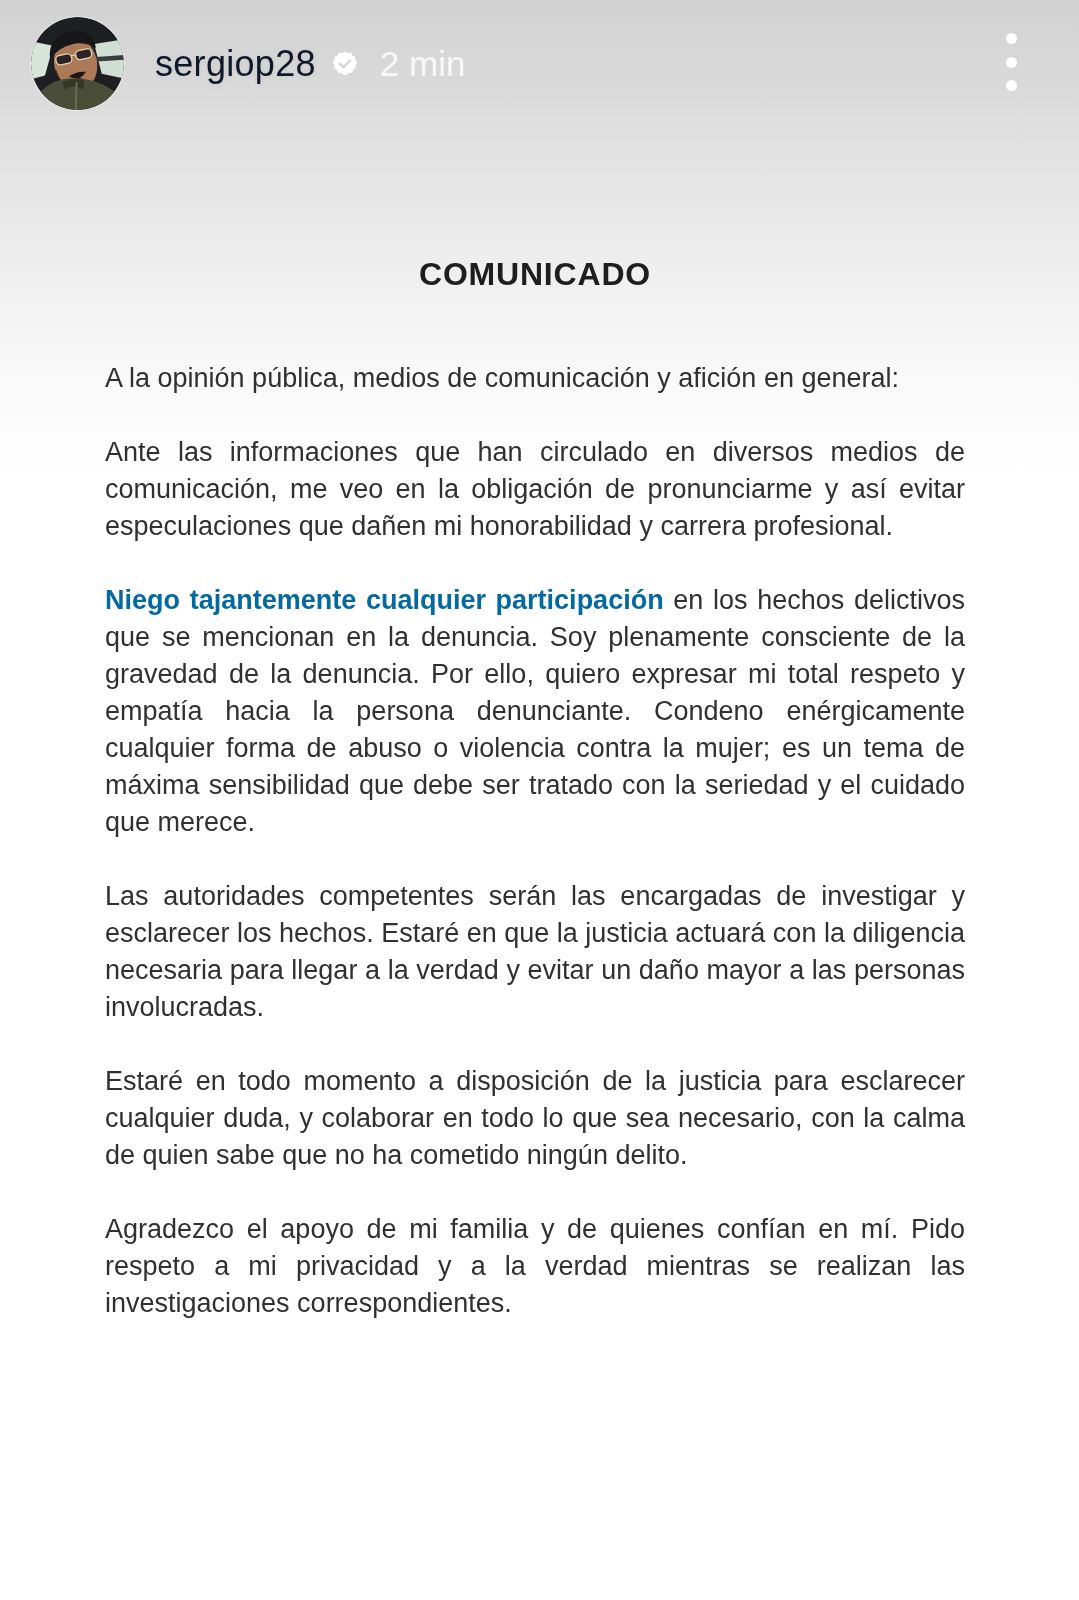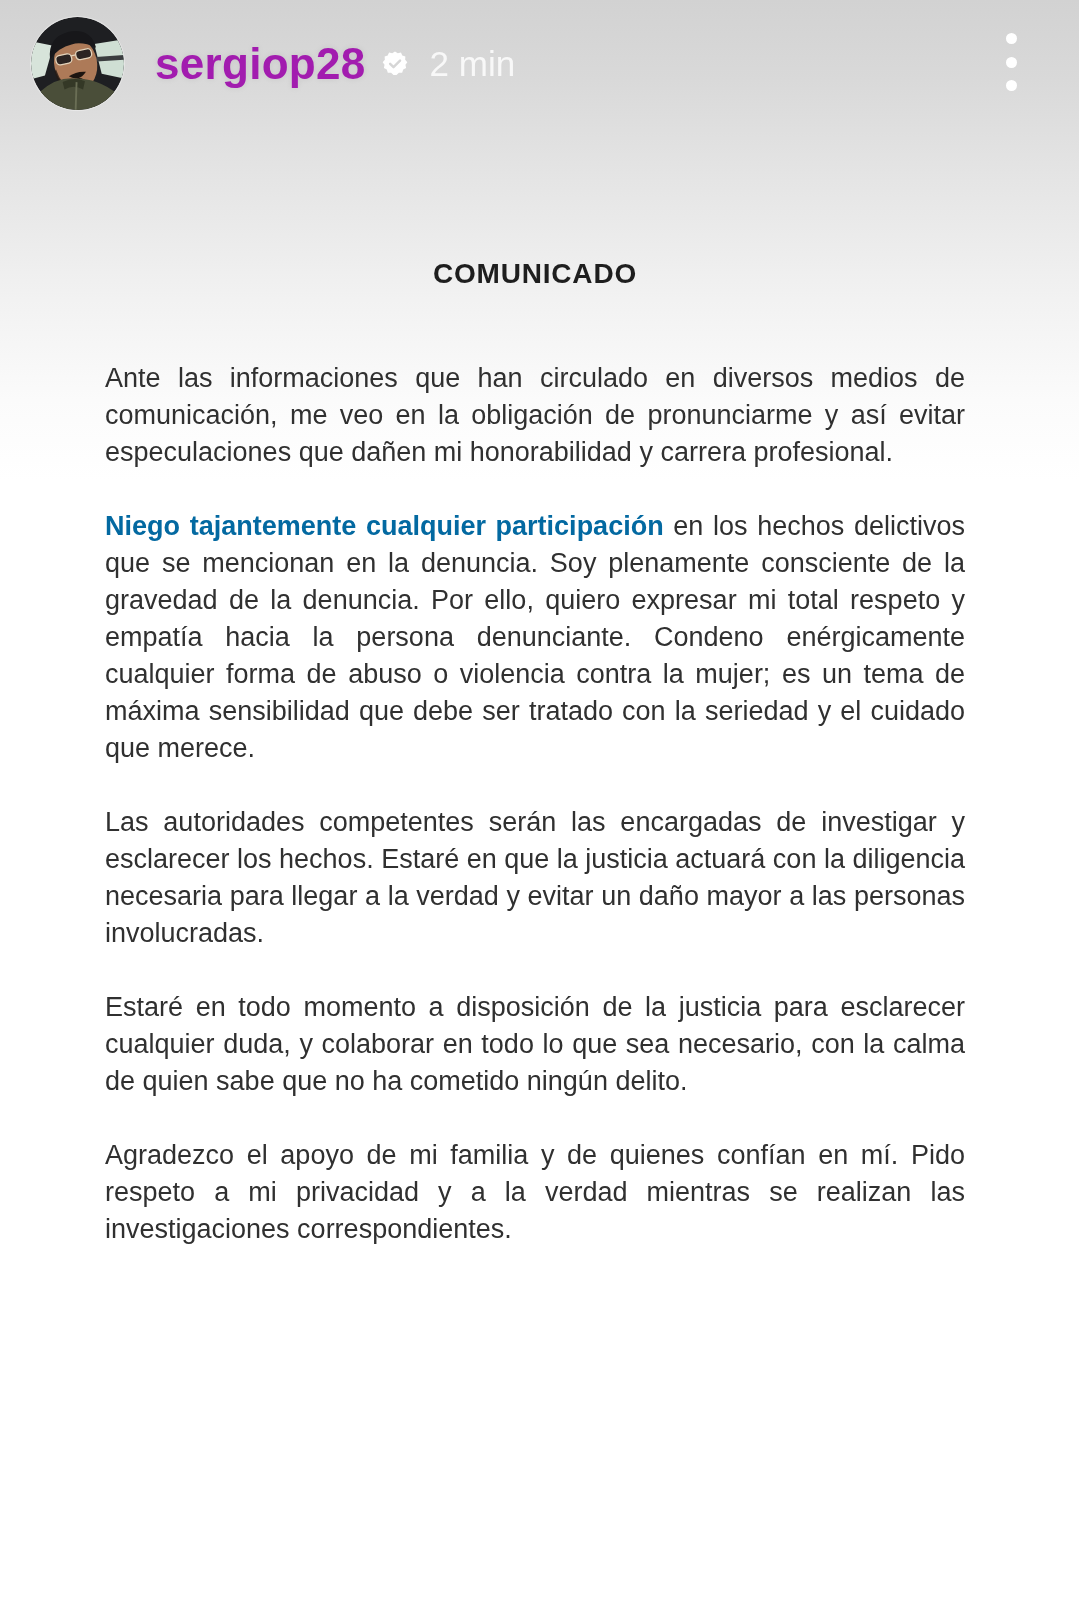--- a/index.html
+++ b/index.html
@@ -15,38 +15,38 @@
   .story-header{position:absolute;top:0;left:0;right:0;height:130px;}
   .avatar{
     position:absolute;left:31px;top:17px;width:93px;height:93px;
     border-radius:50%;overflow:hidden;box-shadow:0 0 0 1px rgba(255,255,255,.35);
   }
   .avatar svg{display:block;width:100%;height:100%;}
   .header-line{
     position:absolute;left:155px;top:40px;height:48px;
     display:flex;align-items:center;gap:15px;
   }
-  .username{font-size:44px;font-weight:700;color:#a21caf;letter-spacing:.3px;
+  .username{font-size:36px;font-weight:400;color:#0f172a;letter-spacing:.3px;
     text-shadow:0 0 6px rgba(0,0,0,.08);}
   .badge{width:28px;height:28px;display:inline-block;}
   .timestamp{font-size:35px;font-weight:400;color:rgba(255,255,255,.82);margin-left:6px;}
   .menu-btn{
     position:absolute;right:56px;top:33px;width:24px;height:58px;
     display:flex;flex-direction:column;align-items:center;justify-content:space-between;
     cursor:pointer;
   }
   .menu-btn .dot{width:11px;height:11px;border-radius:50%;background:#ffffff;}
 
   
   .doc{
     position:absolute;left:105px;top:258px;width:860px;
     color:#303030;font-size:27px;line-height:37px;
   }
   .doc-title{
-    text-align:center;font-weight:700;font-size:28px;letter-spacing:.8px;
+    text-align:center;font-weight:700;font-size:32px;letter-spacing:.8px;
     color:#1e1e1e;margin:0 0 70px 0;line-height:32px;
   }
   .doc p{margin:0 0 37px 0;text-align:justify;}
   .doc p.nowrap{white-space:nowrap;text-align:left;}
   .bold-lead{font-weight:700;color:#0369a1;}
   .signature{font-weight:700;color:#1e1e1e;text-align:left;}
 </style>
 </head>
 <body>
 
@@ -100,20 +100,21 @@
   <div class="menu-btn">
     <span class="dot"></span>
     <span class="dot"></span>
     <span class="dot"></span>
   </div>
 </div>
 
 <div class="doc">
   <h1 class="doc-title">COMUNICADO</h1>
 
+  <p class="nowrap">A la opinión pública, medios de comunicación y afición en general:</p>
 
   <p>Ante las informaciones que han circulado en diversos medios de comunicación, me veo en la obligación de pronunciarme y así evitar especulaciones que dañen mi honorabilidad y carrera profesional.</p>
 
 
   <p><span class="bold-lead">Niego tajantemente cualquier participación</span><span> en los hechos delictivos que se mencionan en la denuncia. Soy plenamente consciente de la gravedad de la denuncia. Por ello, quiero expresar mi total respeto y empatía hacia la persona denunciante. Condeno enérgicamente cualquier forma de abuso o violencia contra la mujer; es un tema de máxima sensibilidad que debe ser tratado con la seriedad y el cuidado que merece.</span></p>
 
   <p>Las autoridades competentes serán las encargadas de investigar y esclarecer los hechos. Estaré en que la justicia actuará con la diligencia necesaria para llegar a la verdad y evitar un daño mayor a las personas involucradas.</p>
 
   <p>Estaré en todo momento a disposición de la justicia para esclarecer cualquier duda, y colaborar en todo lo que sea necesario, con la calma de quien sabe que no ha cometido ningún delito.</p>
 

